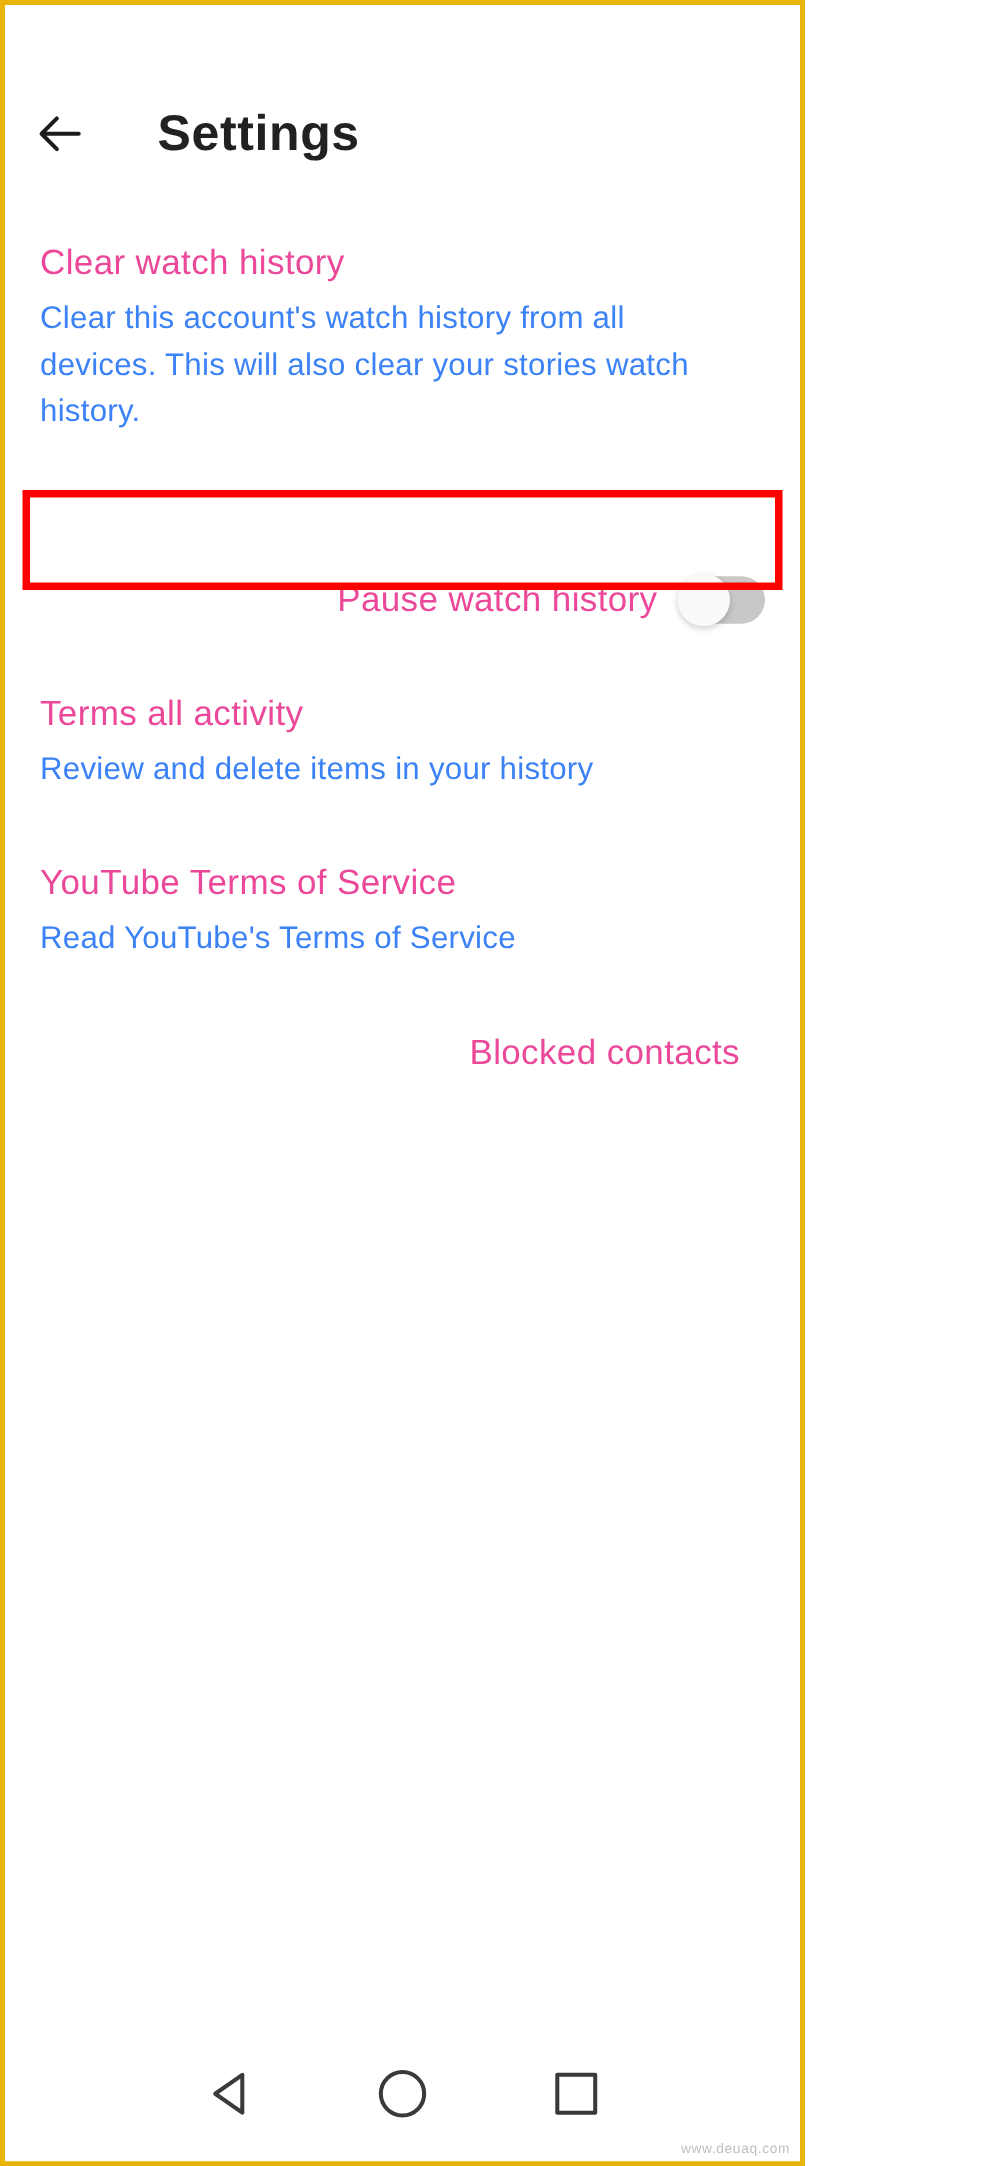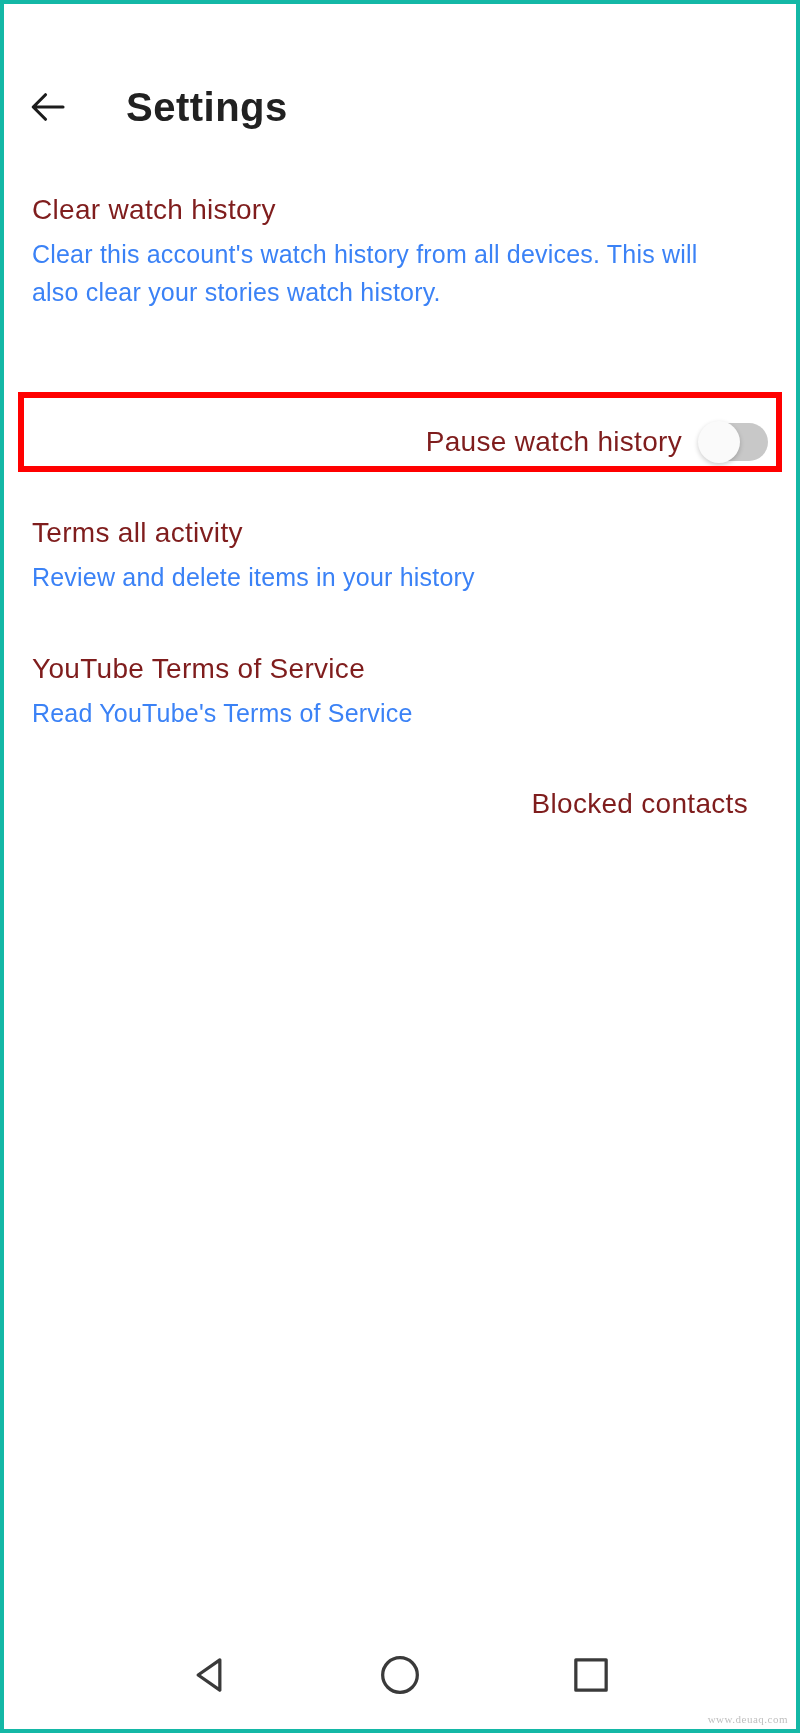--- a/index.html
+++ b/index.html
@@ -1,34 +1,34 @@
 <!DOCTYPE html>
 <html><head>
 <meta charset="utf-8">
 <style>
   * { box-sizing: border-box; margin: 0; padding: 0; }
   html, body { width: 800px; height: 1733px; background: #fff; font-family: "Comic Sans MS", "Comic Sans", cursive, sans-serif; color: #212121; }
-  .frame { width: 800px; height: 1733px; border: 4px solid #14b8a6; position: relative; background: #fff; overflow: hidden; }
+  .frame { width: 644px; height: 1733px; border: 4px solid #eab308; position: relative; background: #fff; overflow: hidden; }
   .header { display: flex; align-items: center; padding: 78px 20px 36px 20px; }
   .back-icon { width: 50px; height: 50px; display:flex; align-items:center; justify-content:center; cursor:pointer; }
   .back-icon svg { width: 42px; height: 42px; }
   .title { font-size: 40px; font-weight: 600; margin-left: 52px; letter-spacing: 0.5px; }
   .list { padding: 0 24px; }
   .item { padding: 26px 4px 30px 4px; display: flex; align-items: center; justify-content: space-between; cursor:pointer; }
   .item-text { flex: 1; padding-right: 20px; min-width:0; }
-  .item-title { font-size: 28px; color: #7f1d1d; margin-bottom: 10px; letter-spacing: 0.3px; }
+  .item-title { font-size: 28px; color: #ec4899; margin-bottom: 10px; letter-spacing: 0.3px; }
   .only-title .item-title { margin-bottom: 0; text-align: right; }
   .item-desc { font-size: 25px; color: #3b82f6; line-height: 1.5; letter-spacing: 0.2px; }
   .highlight { border: 6px solid #ff0000; position:absolute; left:14px; right:14px; top:388px; height:80px; pointer-events:none; }
   .toggle { width: 66px; height: 38px; background: #c8c8c8; border-radius: 20px; position: relative; flex-shrink:0; cursor:pointer; }
   .toggle .knob { position:absolute; left:-4px; top:-2px; width: 42px; height: 42px; background:#fafafa; border-radius:50%; box-shadow: 0 2px 5px rgba(0,0,0,0.2); }
   .navbar { position: absolute; bottom: 22px; left: 0; right: 0; display: flex; justify-content: space-around; align-items: center; padding: 0 110px; }
   .nav-btn { width: 64px; height: 64px; display:flex; align-items:center; justify-content:center; cursor:pointer; }
   .nav-btn svg { width: 52px; height: 52px; }
-  .watermark { position:absolute; right:8px; bottom:4px; font-family: Liberation Serif, serif; font-size:11px; color:#bfbfbf; letter-spacing:0.5px; }
+  .watermark { position:absolute; right:8px; bottom:4px; font-family: Liberation Sans, sans-serif; font-size:11px; color:#bfbfbf; letter-spacing:0.5px; }
 </style>
 </head>
 <body>
 
 <div class="frame">
   <div class="header">
     <div class="back-icon">
       <svg viewBox="0 0 24 24">
         <path d="M20 12H4M10 5l-7 7 7 7" stroke="#1c1c1c" stroke-width="1.8" fill="none" stroke-linecap="round" stroke-linejoin="round"></path>
       </svg>

